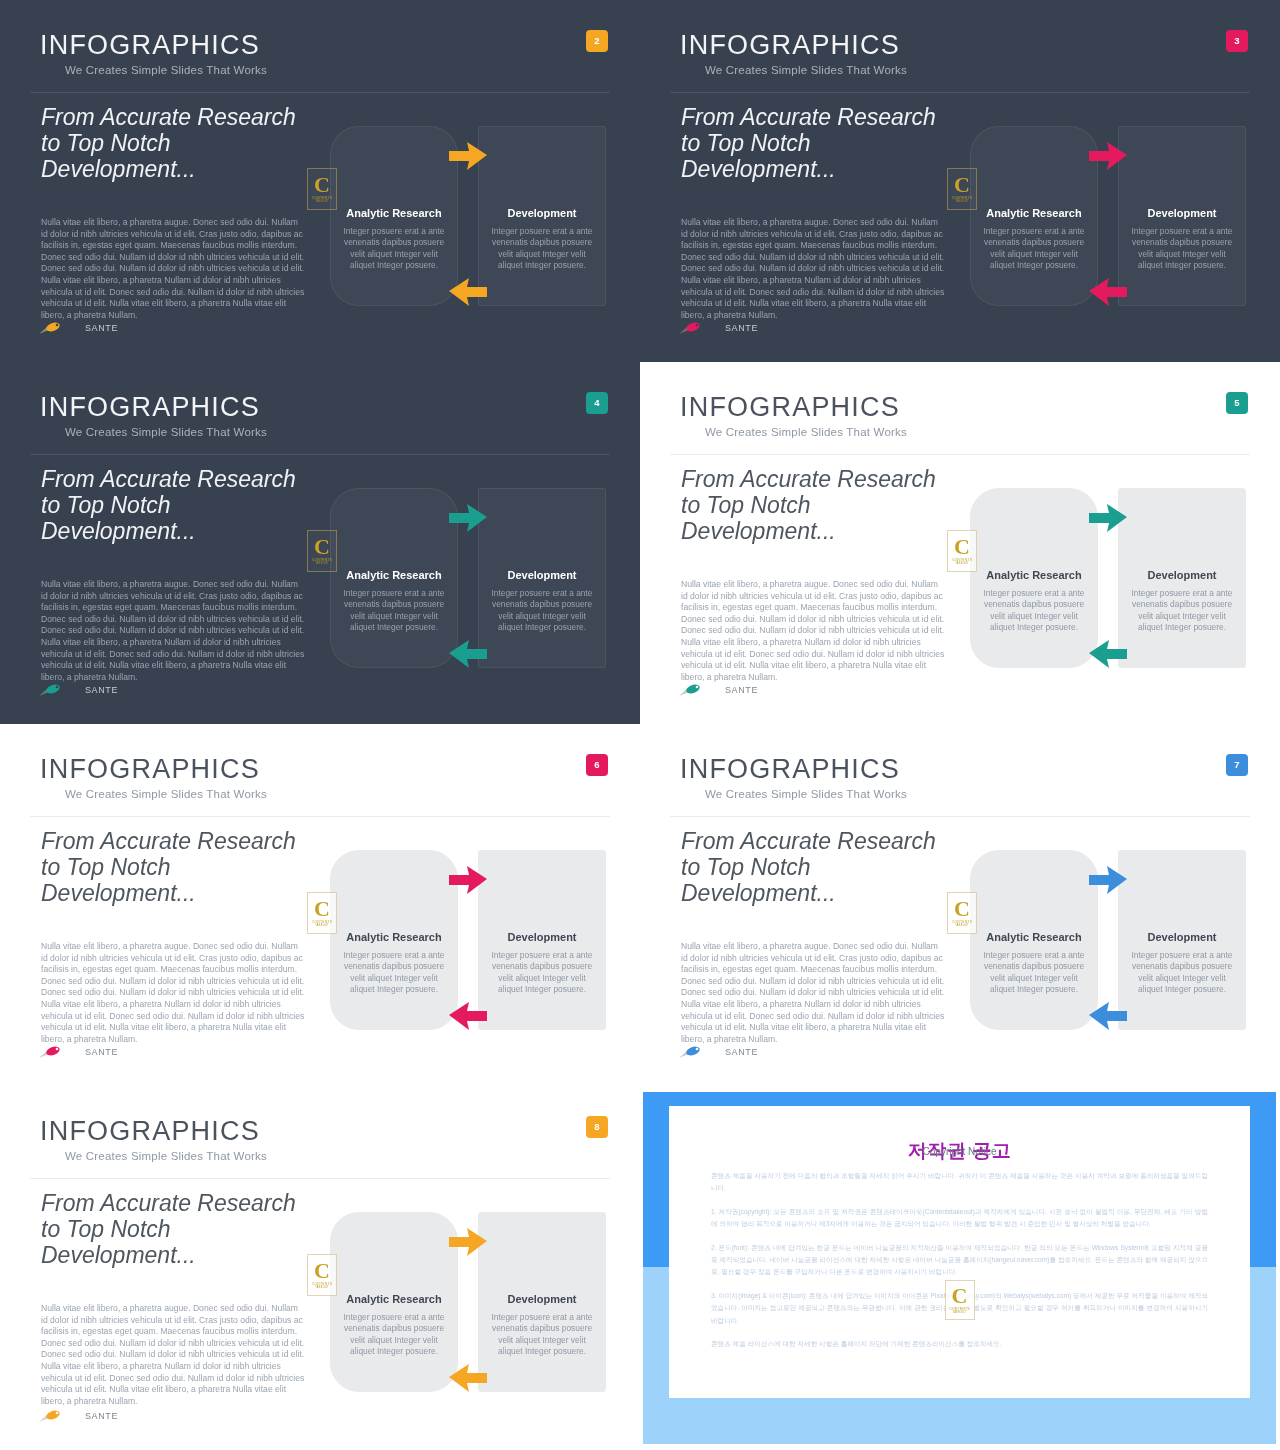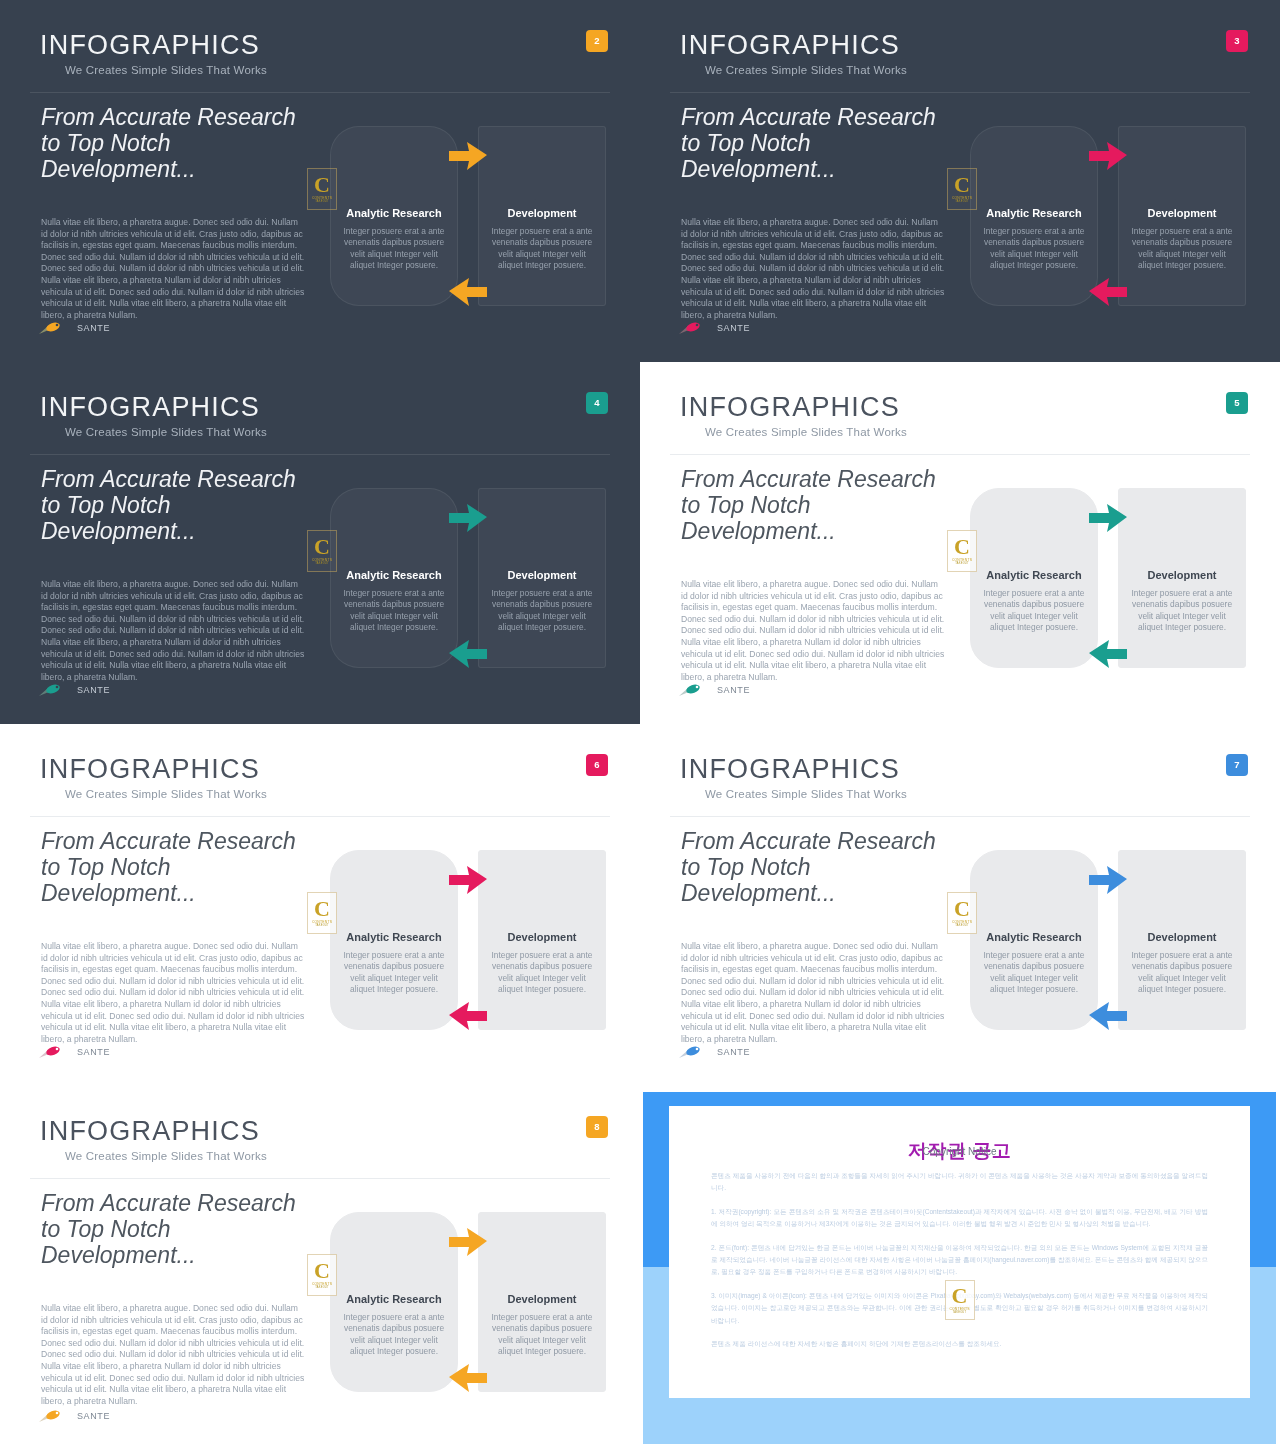--- a/index.html
+++ b/index.html
@@ -135,21 +135,21 @@
   .arrow {
     position: absolute; width: 42px; height: 34px; z-index: 5;
   }
   .arrow.top { left: 117px; top: 14px; }
   .arrow.bot { left: 117px; top: 150px; }
   .arrow svg { width: 100%; height: 100%; display: block; }
 
   
   .sante {
     position: absolute; left: 34px; bottom: 20px;
-    display: flex; align-items: center; gap: 13px;
+    display: flex; align-items: center; gap: 21px;
   }
   .sante svg { width: 26px; height: 16px; display: block; }
   .sante-t { font-size: 9px; letter-spacing: .6px; }
   .slide.dark .sante-t { color: #c4ccd5; }
   .slide.light .sante-t { color: #7d8793; }
 
   
   .cslide { position: relative; width: 100%; height: 100%; background: #ffffff; }
   .cframe {
     position: absolute; left: 3px; top: 6px; right: 4px; bottom: 6px;

